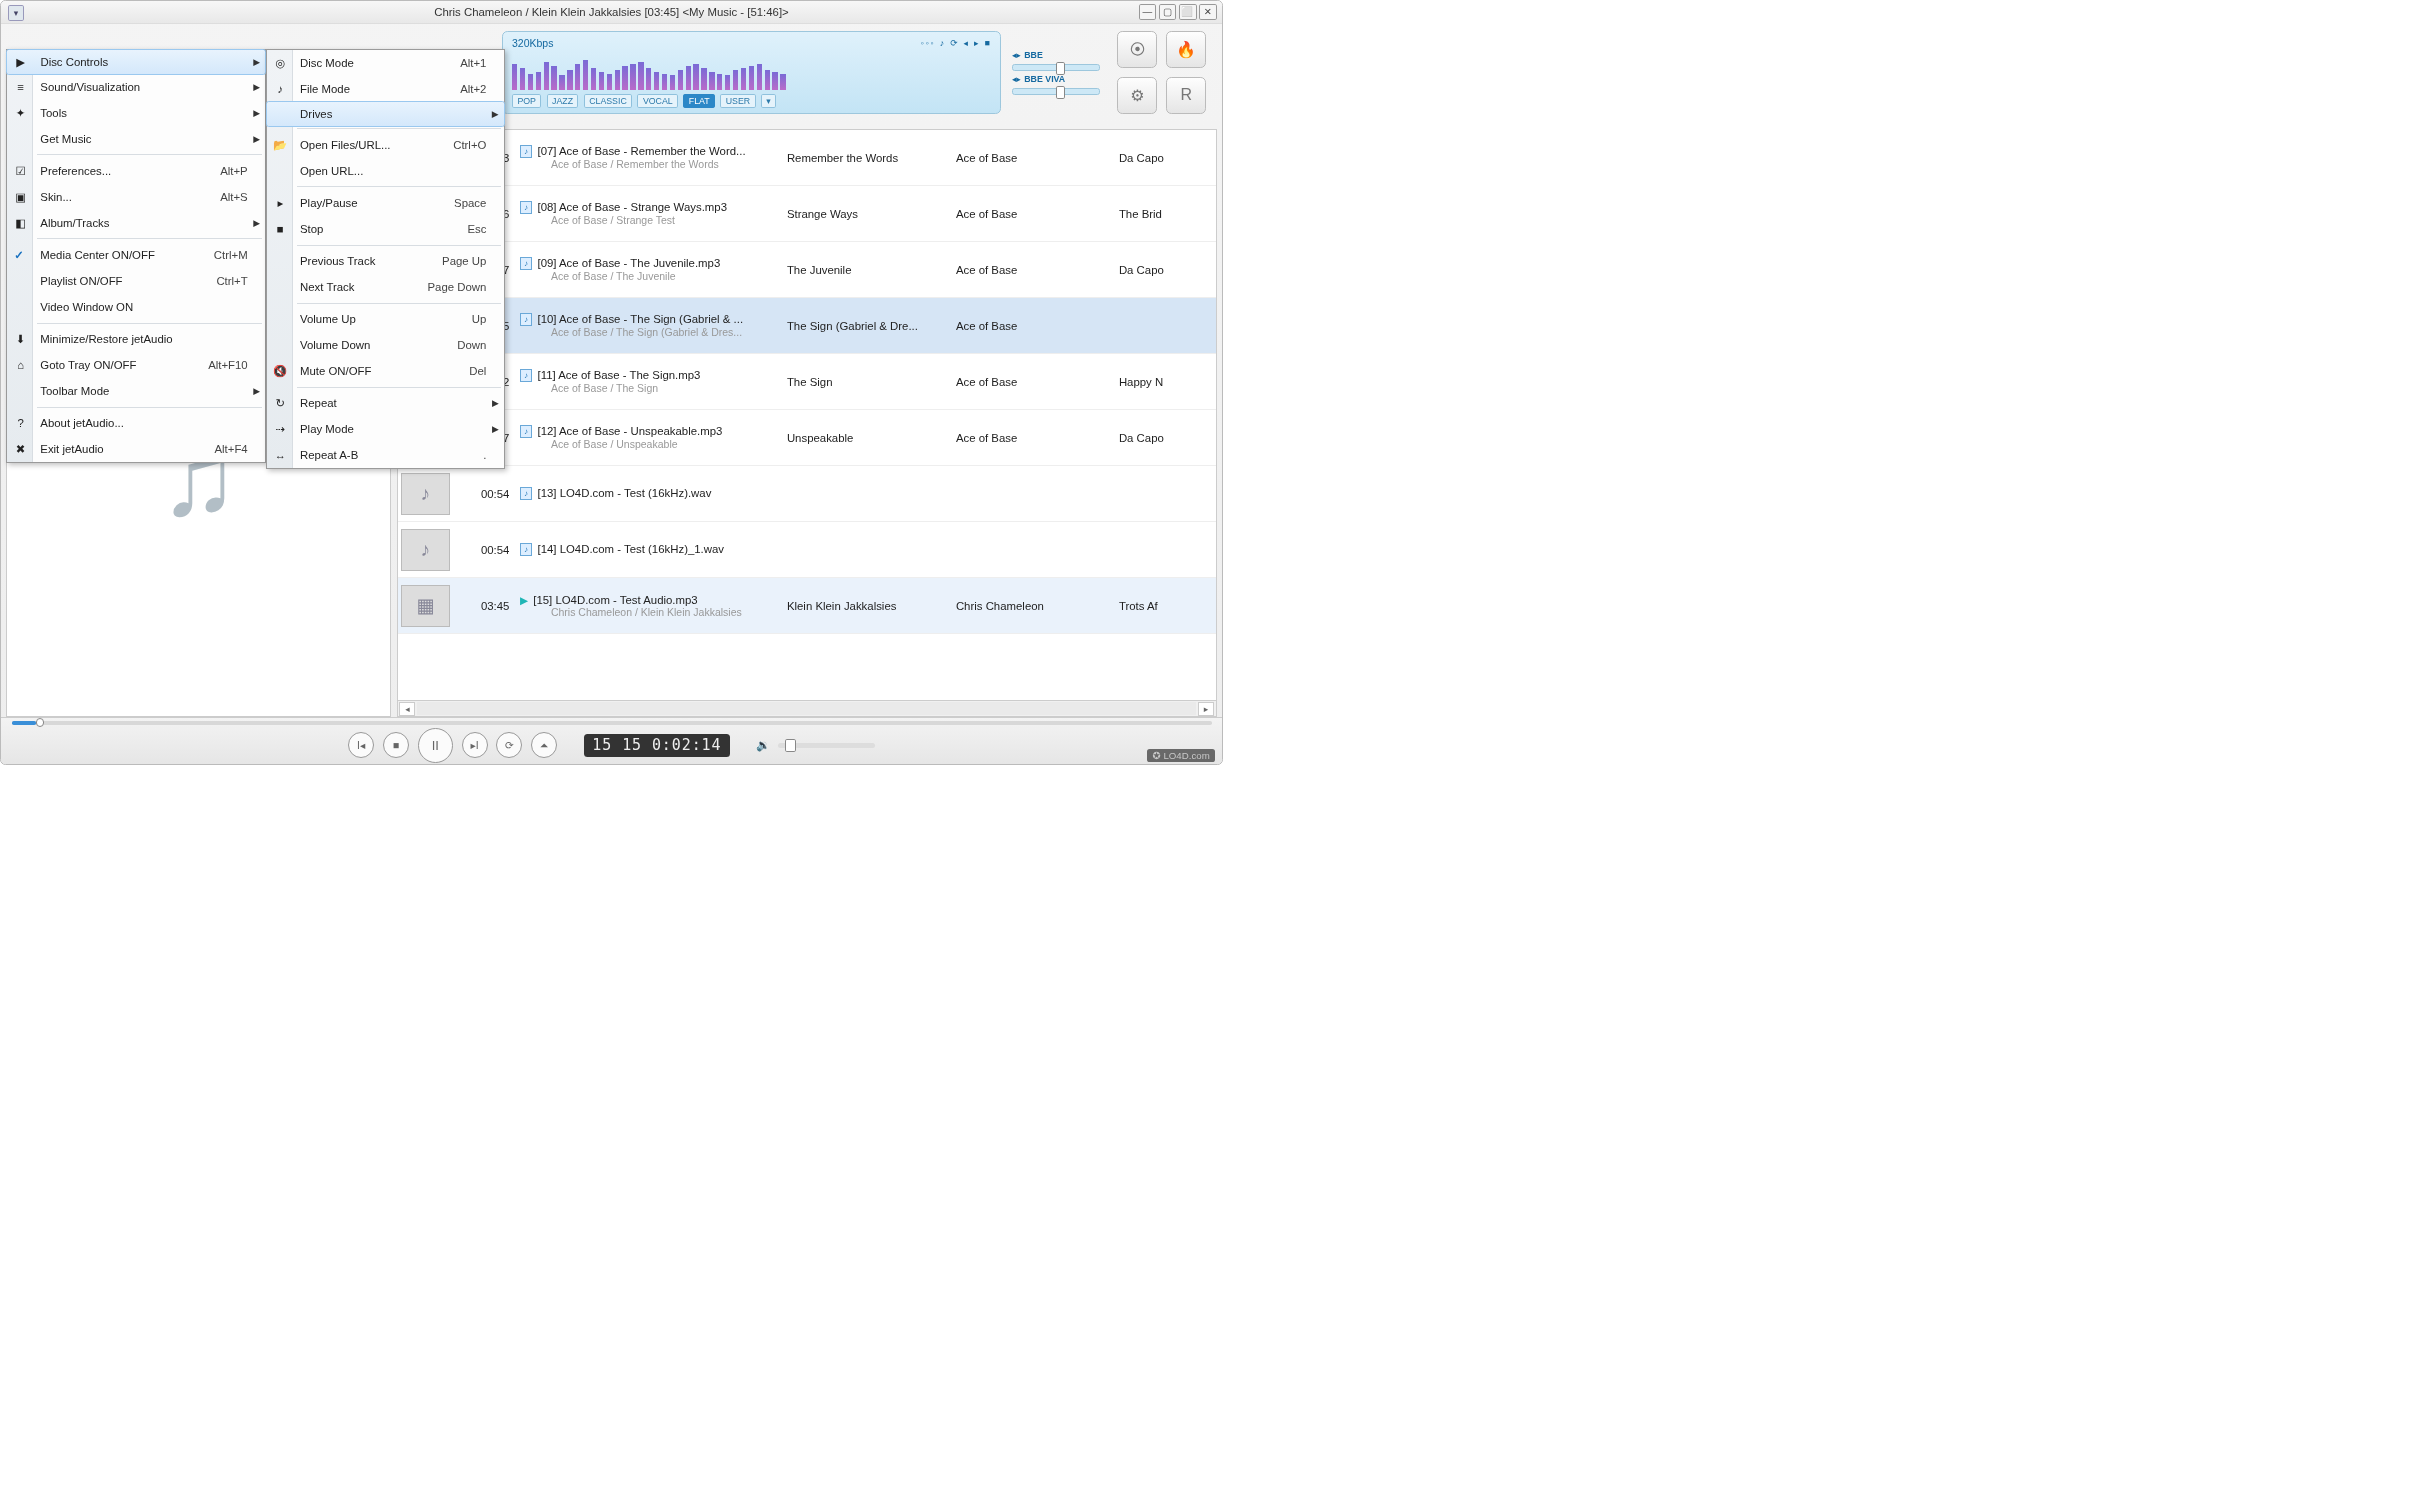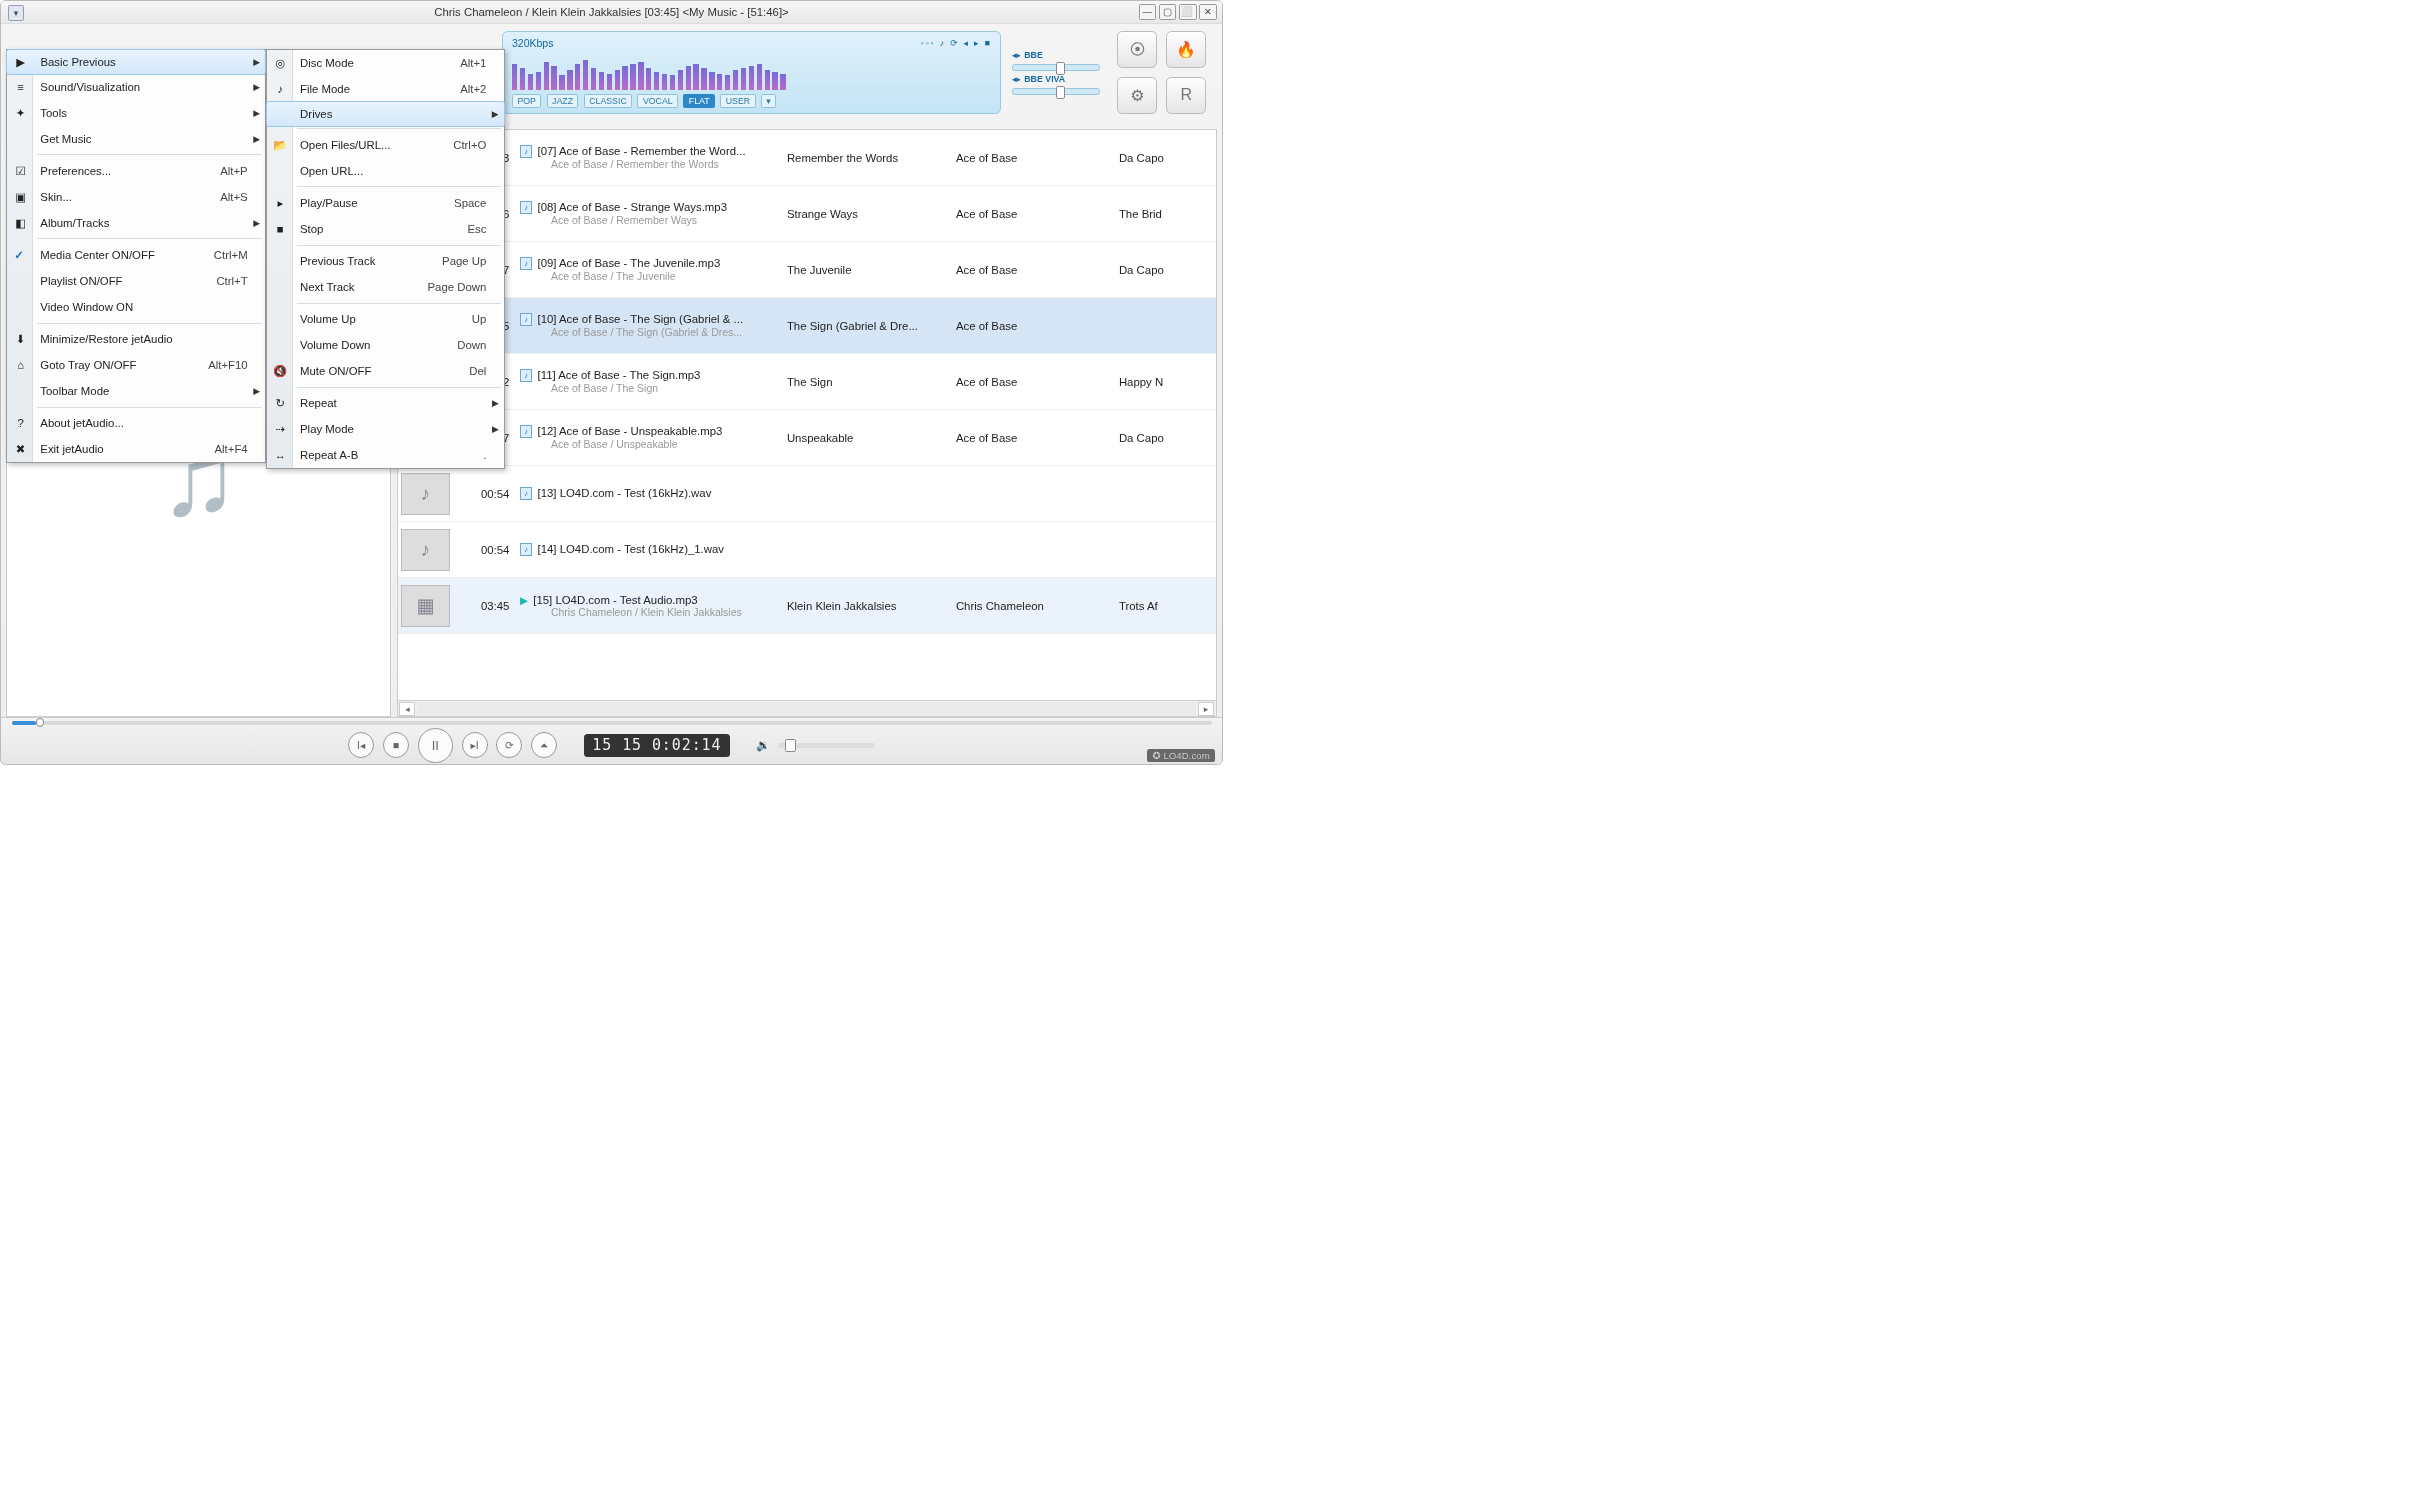--- a/index.html
+++ b/index.html
@@ -215,21 +215,21 @@
               <div class="al-cell">Da Capo</div>
             </div>
             <div class="row">
               <div class="art">●</div>
               <div class="dur">26</div>
               <div class="fn-cell">
                 <div class="fn-top">
                   <span class="ficon">♪</span>
                   <span>[08] Ace of Base - Strange Ways.mp3</span>
                 </div>
-                <div class="fn-sub">Ace of Base / Remember Ways</div>
+                <div class="fn-sub">Ace of Base / Strange Test</div>
               </div>
               <div class="ti-cell">Strange Ways</div>
               <div class="ar-cell">Ace of Base</div>
               <div class="al-cell">The Brid</div>
             </div>
             <div class="row">
               <div class="art">●</div>
               <div class="dur">47</div>
               <div class="fn-cell">
                 <div class="fn-top">
@@ -330,21 +330,21 @@
           <div class="htrack"></div>
           <div class="harrow">▸</div>
         </div>
       </div>
     </div>
 
     <div class="menu menu1" id="menu1">
         <div class="iconcol"></div>
         <div class="menu-item hover">
           <span class="mi-icon">▶</span>
-          <span>Basic Previous</span>
+          <span>Disc Controls</span>
           <span class="arrow">▶</span>
         </div>
         <div class="menu-item">
           <span class="mi-icon">≡</span>
           <span>Sound/Visualization</span>
           <span class="arrow">▶</span>
         </div>
         <div class="menu-item">
           <span class="mi-icon">✦</span>
           <span>Tools</span>

